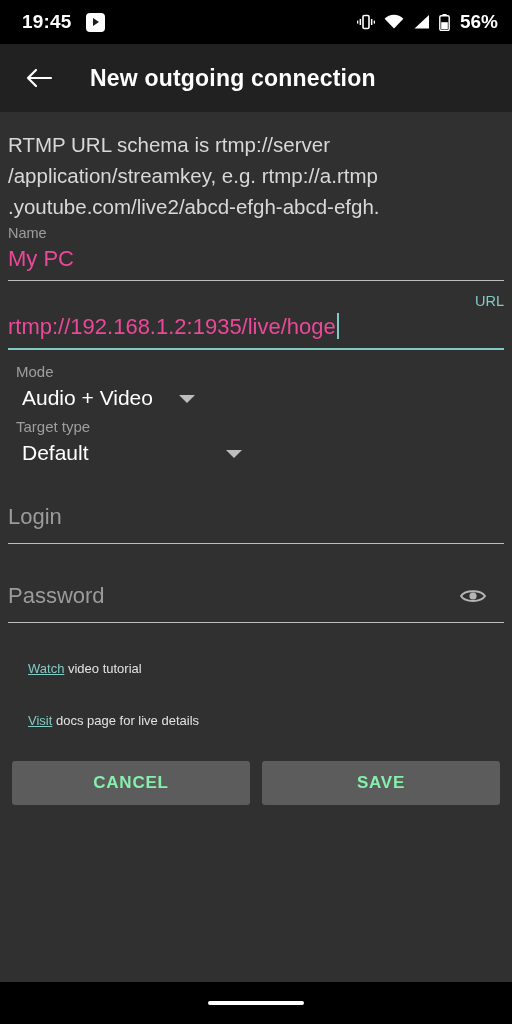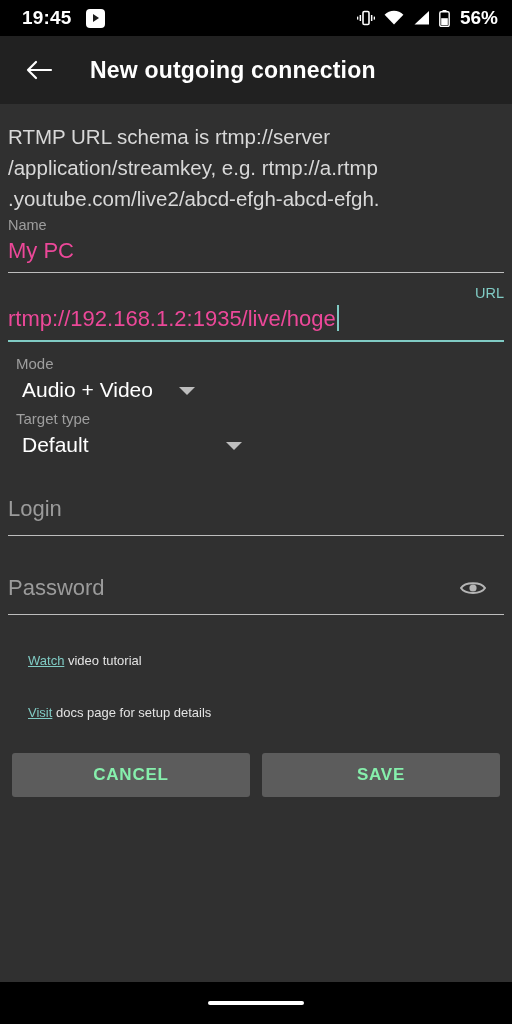--- a/index.html
+++ b/index.html
@@ -18,21 +18,21 @@
     position: relative;
     width: 512px;
     height: 1024px;
     background: #303030;
     display: flex;
     flex-direction: column;
   }
 
   
   .statusbar {
-    height: 36px;
+    height: 44px;
     background: #000000;
     display: flex;
     align-items: center;
     padding: 0 14px 0 22px;
     flex: 0 0 auto;
   }
   .status-time {
     color: #ffffff;
     font-size: 19px;
     font-weight: bold;
@@ -354,21 +354,21 @@
           </svg>
         </span>
       </div>
       <div class="underline"></div>
     </div>
 
     <div class="link-line" style="margin-top:32px;">
       <span class="link">Watch</span><span> video tutorial</span>
     </div>
     <div class="link-line" style="margin-top:24px;">
-      <span class="link">Visit</span><span> docs page for setup details</span>
+      <span class="link">Visit</span><span> docs page for live details</span>
     </div>
 
     <div class="buttons">
       <button class="btn">CANCEL</button>
       <button class="btn">SAVE</button>
     </div>
 
   </div>
 
   <div class="navbar">

